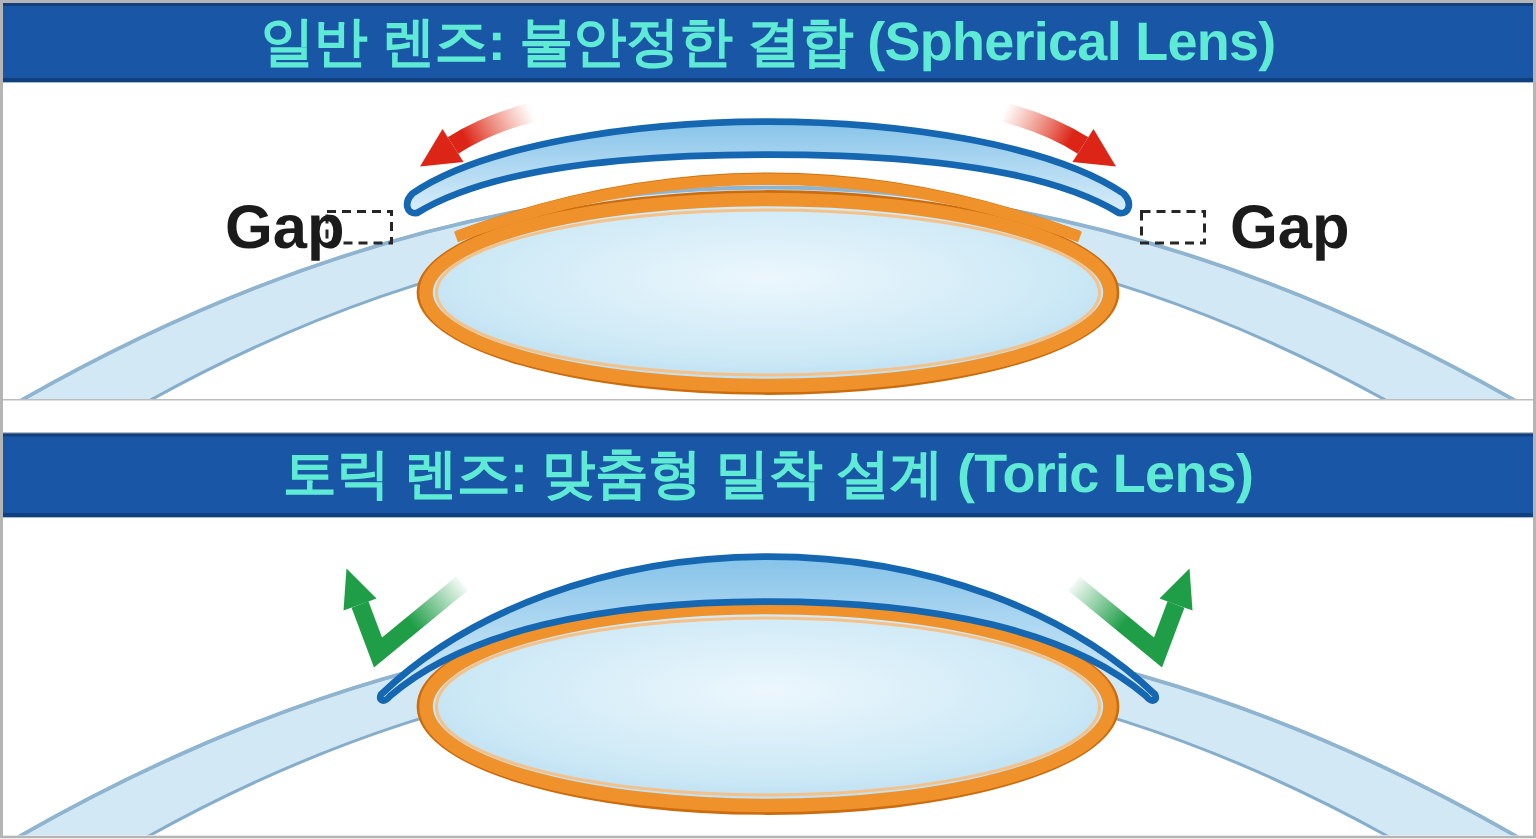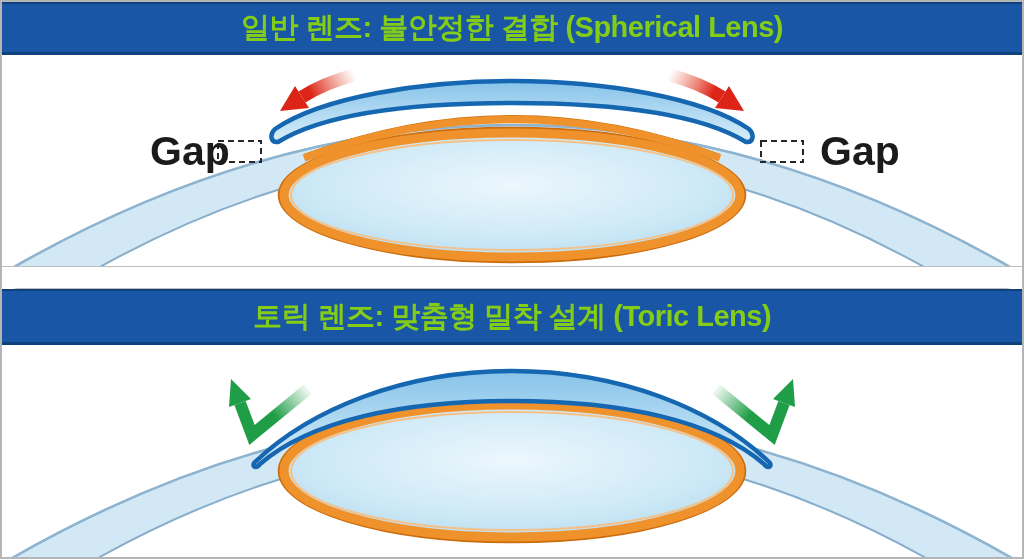--- a/index.html
+++ b/index.html
@@ -7,33 +7,33 @@
     position:relative;
     width:1024px;height:559px;
     box-sizing:border-box;
     border:2px solid #b5b5b5;
     background:#ffffff;
     overflow:hidden;
     font-family:"Liberation Sans","DejaVu Sans",sans-serif;
   }
   .panel-box{position:absolute;left:0;right:0;box-sizing:border-box;background:#ffffff;}
   .panel-box.first{top:0;height:265px;border-bottom:1px solid #bdbdbd;}
-  .panel-box.second{top:286px;height:269px;border-top:1px solid #bdbdbd;border-radius:17px;}
+  .panel-box.second{top:286px;height:269px;border-top:1px solid #bdbdbd;}
   .panel-header{
     box-sizing:border-box;
     height:53px;
     background:#1956a5;
     border-top:2px solid #10407e;
     border-bottom:3px solid #10407e;
     display:flex;align-items:center;justify-content:center;
   }
   .panel-box.second .panel-header{height:56px;}
   .panel-title{
-    color:#84cc16;
-    font-size:29px;
+    color:#5eead4;
+    font-size:36px;
     font-weight:700;
     letter-spacing:-0.5px;
     white-space:nowrap;
   }
   .diagram{position:relative;background:#ffffff;}
   .diagram.d1{height:211px;}
   .diagram.d2{height:212px;}
   .diagram svg{display:block;width:100%;height:100%;}
   .gap-label{
     position:absolute;

